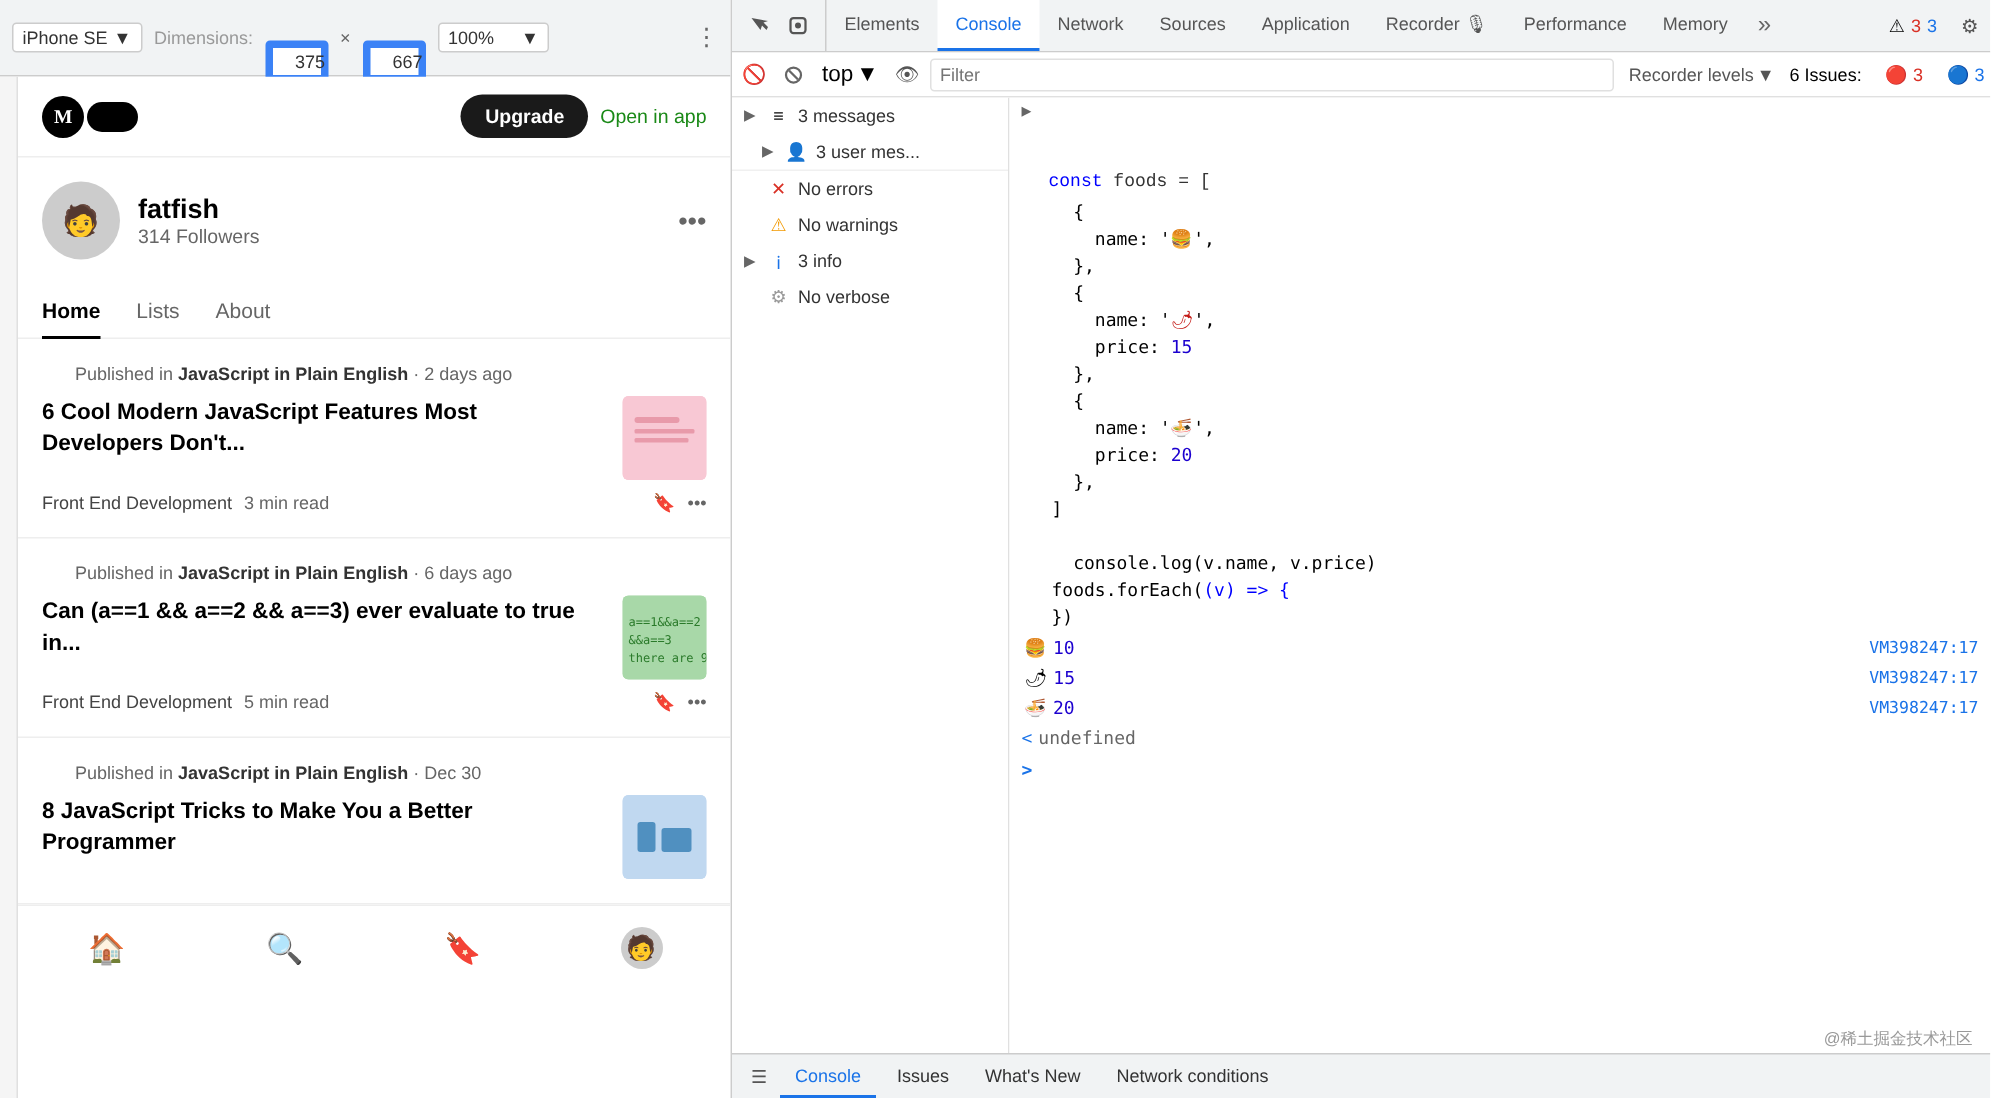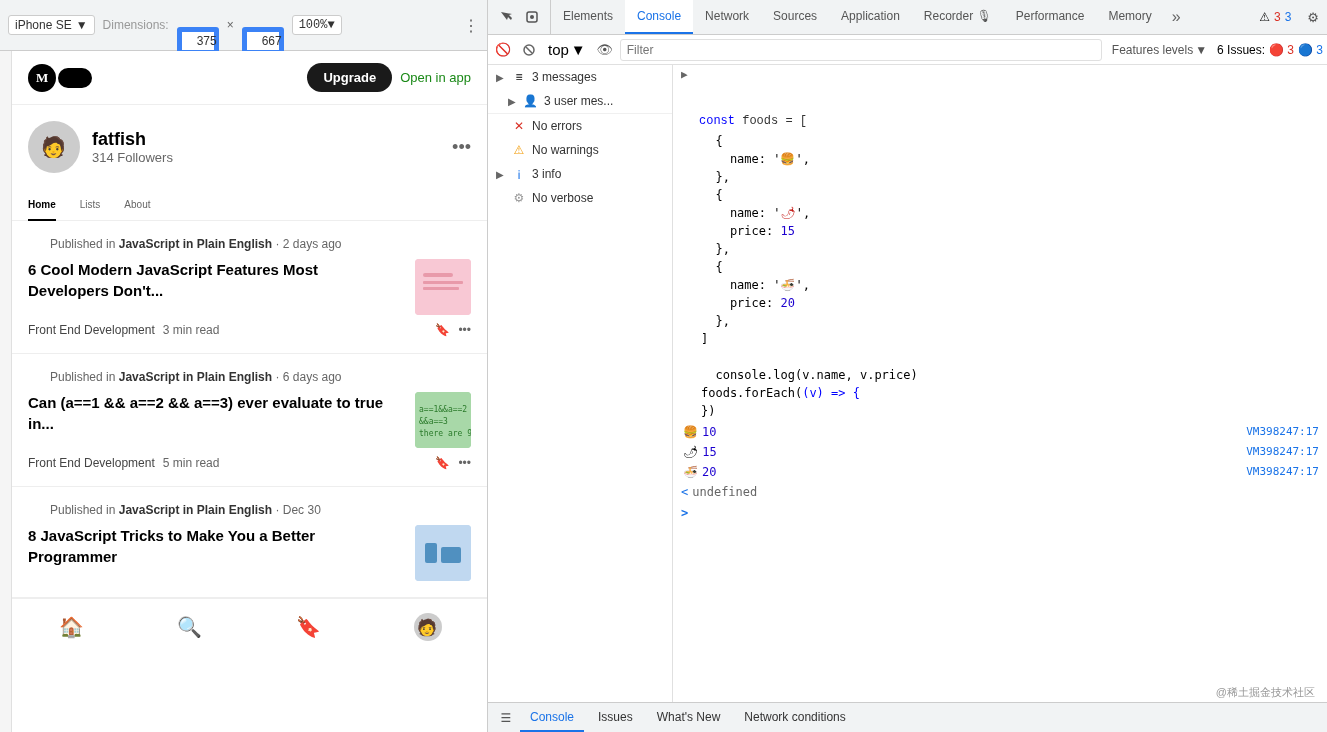--- a/index.html
+++ b/index.html
@@ -42,26 +42,25 @@
       border: 5px solid #3b82f6;
       border-radius: 3px;
       padding: 2px 15px;
       width: 42px;
       text-align: center;
       margin-top: 32px;
     }
     .zoom-selector {
       display: flex;
       align-items: center;
-      gap: 0;
+      gap: 18px;
       background: #fff;
       border: 1px solid #ccc;
       border-radius: 3px;
       padding: 2px 6px;
-      font-family: Liberation Mono, monospace;
     }
     .toolbar-dots {
       margin-left: auto;
       font-size: 16px;
       color: #666;
       cursor: pointer;
     }
 
     
     .mobile-scroll-area {
@@ -172,21 +171,21 @@
 
     
     .nav-tabs {
       display: flex;
       border-bottom: 1px solid #eee;
       padding: 0 16px;
       gap: 24px;
     }
     .nav-tab {
       padding: 10px 0;
-      font-size: 10px;
+      font-size: 14px;
       color: #666;
       cursor: pointer;
       position: relative;
     }
     .nav-tab.active {
       color: #000;
       font-weight: 600;
     }
     .nav-tab.active::after {
       content: '';
@@ -400,21 +399,21 @@
       align-items: center;
       gap: 2px;
       font-size: 12px;
       padding: 2px 6px;
       cursor: pointer;
       color: #555;
     }
     .issues-count {
       display: flex;
       align-items: center;
-      gap: 4px;
+      gap: 16px;
       font-size: 12px;
     }
 
     
     .console-main {
       display: flex;
       flex: 1;
       overflow: hidden;
     }
 
@@ -735,21 +734,21 @@
           <line x1="4" y1="4" x2="10" y2="10" stroke="#666" stroke-width="1.5"></line>
         </svg>
     </button>
     <div class="ct-select">
       <span>top</span>
       <span>▼</span>
     </div>
     <button class="ct-btn">👁</button>
     <input class="filter-box" type="text" placeholder="Filter" style="">
     <div class="default-levels-btn">
-      <span>Features levels</span>
+      <span>Recorder levels</span>
       <span>▼</span>
     </div>
     <div class="issues-count">
       <span>6 Issues:</span>
       <span style="color:#d93025;cursor:pointer;">🔴 3</span>
       <span style="color:#1a73e8;cursor:pointer;">🔵 3</span>
     </div>
   </div>
 
   <div class="console-main">

